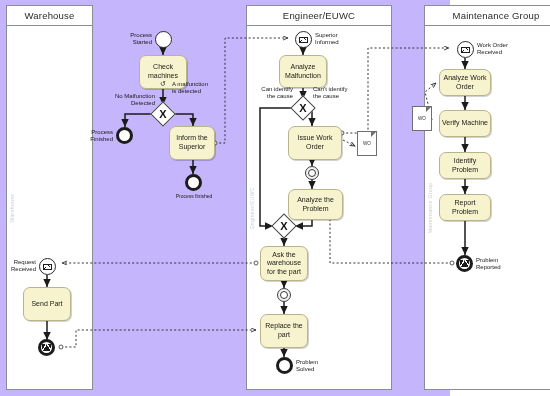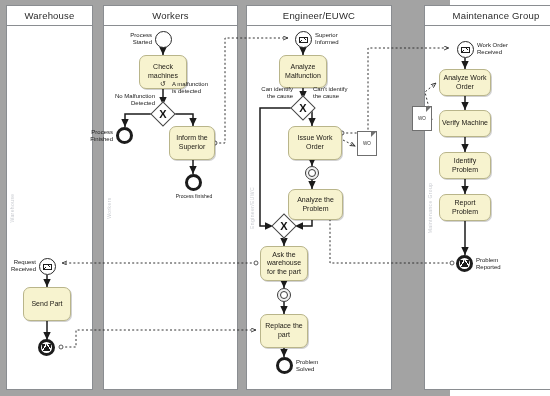--- a/index.html
+++ b/index.html
@@ -3,21 +3,21 @@
 <meta charset="utf-8">
 <title>BPMN Maintenance Process</title>
 <style>
   html,body{margin:0;padding:0;background:#ffffff;}
   body{
     width:550px;height:396px;
     font-family:"Liberation Sans","DejaVu Sans",sans-serif;
     overflow:hidden;
     color:#1a1a1a;
   }
-  #canvas{position:relative;width:450px;height:396px;background:#a3a3a3;}
+  #canvas{position:relative;width:450px;height:396px;background:#c4b5fd;}
 
   
   .pool{position:absolute;border:1px solid #8a8d91;background:#fff;box-sizing:border-box;}
   .pool-header{
     position:absolute;left:0;top:0;right:0;height:20px;
     border-bottom:1px solid #8a8d91;
     display:flex;align-items:center;justify-content:center;
     font-size:9.5px;color:#2b2b2b;letter-spacing:.2px;
     background:#fff;box-sizing:border-box;
   }
@@ -118,26 +118,20 @@
 
 <div id="canvas">
 
   <div class="pool" style="left:6px;top:5px;width:87px;height:385px;">
     <div class="pool-header">Warehouse</div>
     <div class="pool-body">
       <div class="lane-vlabel">Warehouse</div>
     </div>
   </div>
 
-  <div class="pool" style="left:103px;top:5px;width:135px;height:385px;">
-    <div class="pool-header">Workers</div>
-    <div class="pool-body">
-      <div class="lane-vlabel">Workers</div>
-    </div>
-  </div>
 
   <div class="pool" style="left:246px;top:5px;width:146px;height:385px;text-align:right;">
     <div class="pool-header">Engineer/EUWC</div>
     <div class="pool-body">
       <div class="lane-vlabel">Engineer/EUWC</div>
     </div>
   </div>
 
   <div class="pool" style="left:424px;top:5px;width:144px;height:385px;">
     <div class="pool-header">Maintenance Group</div>

